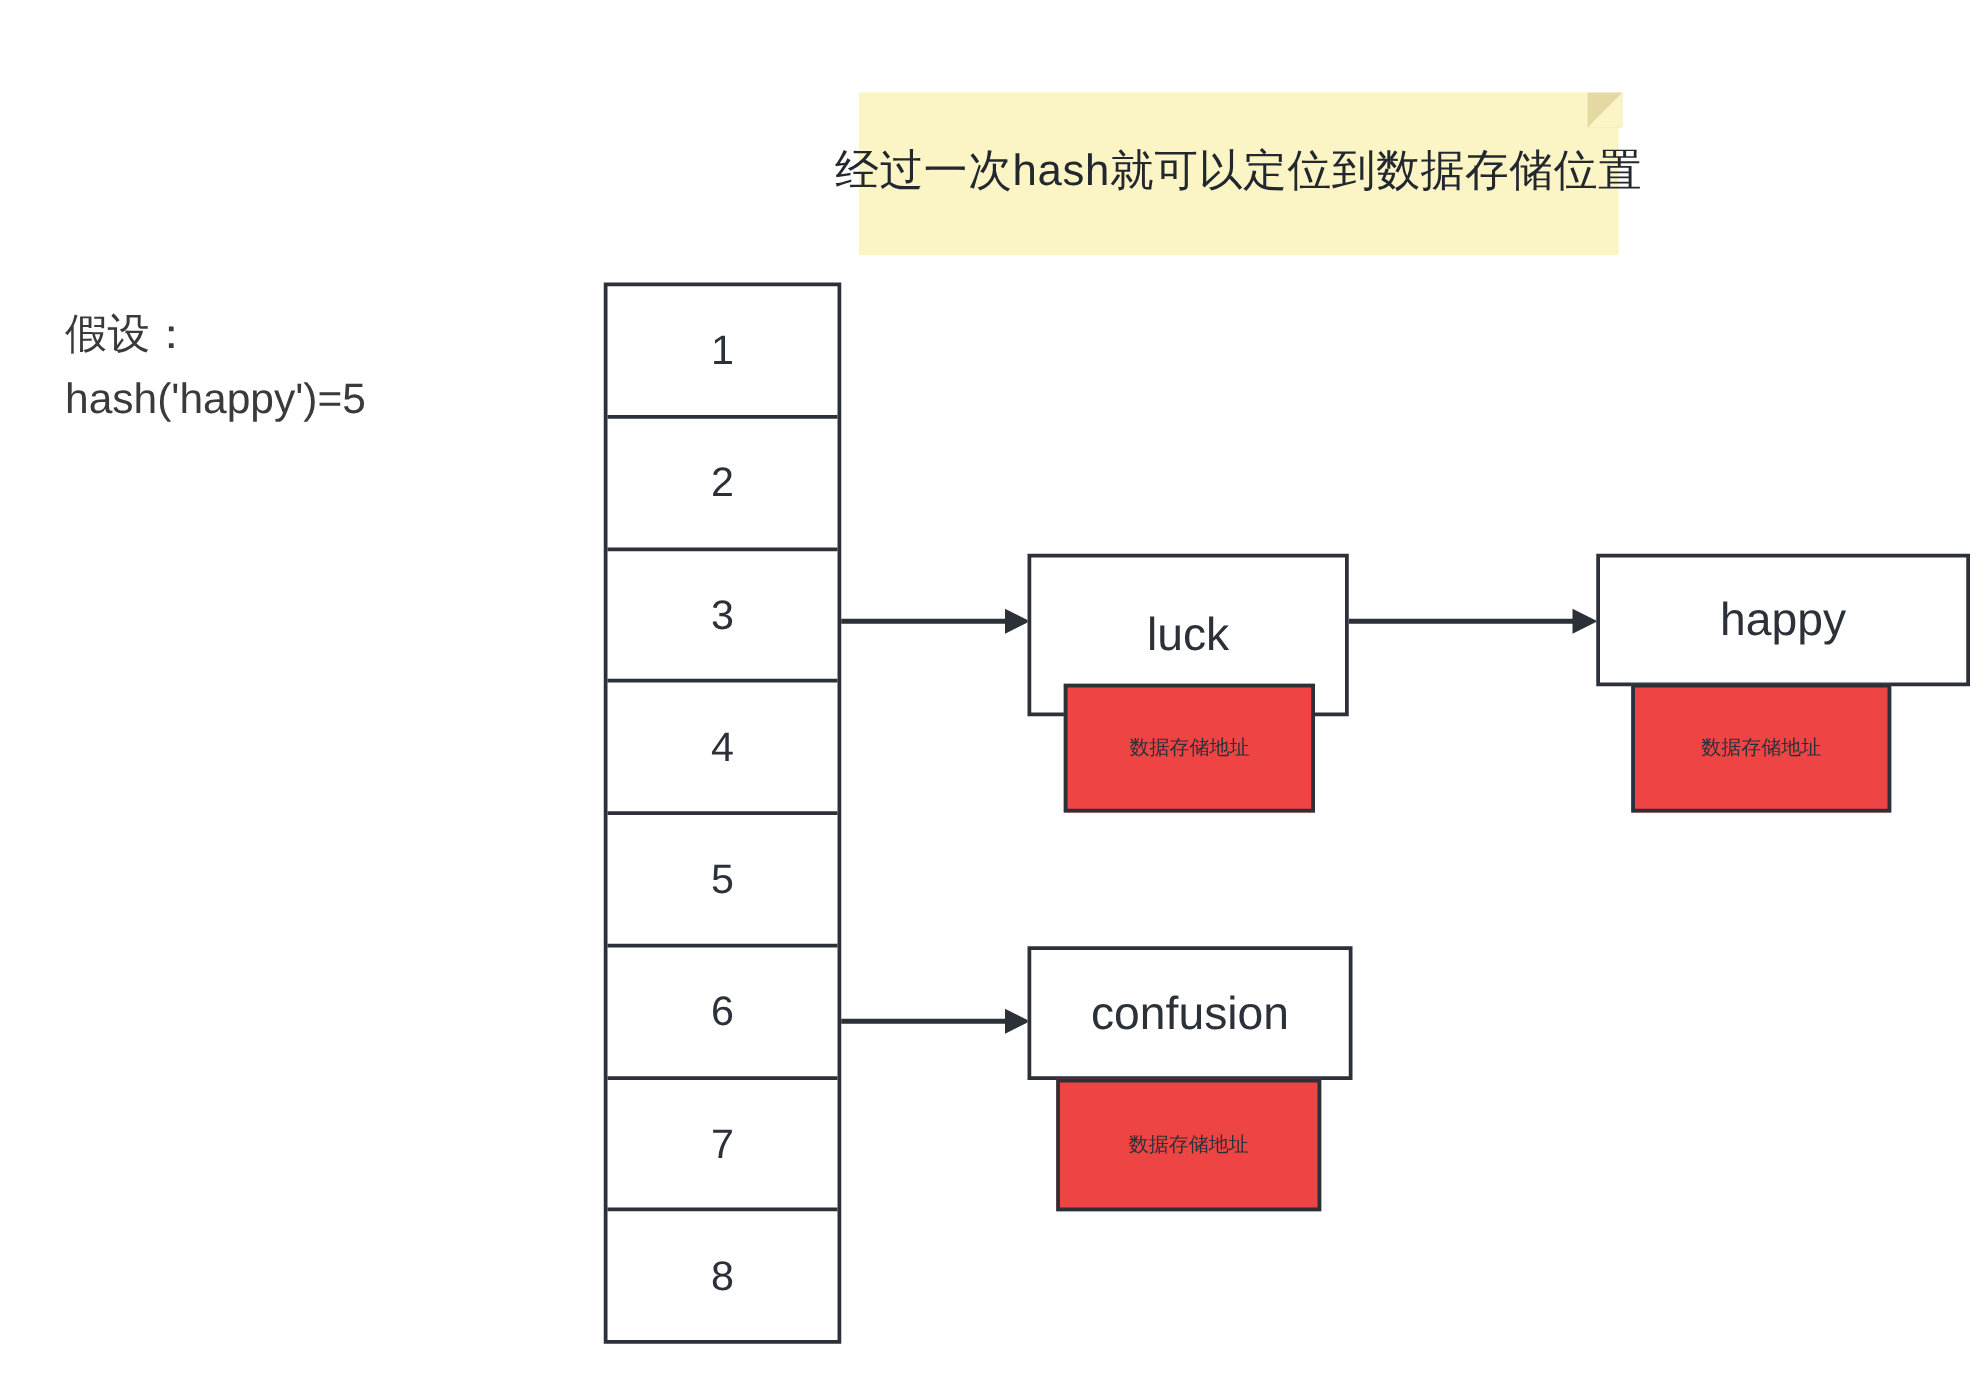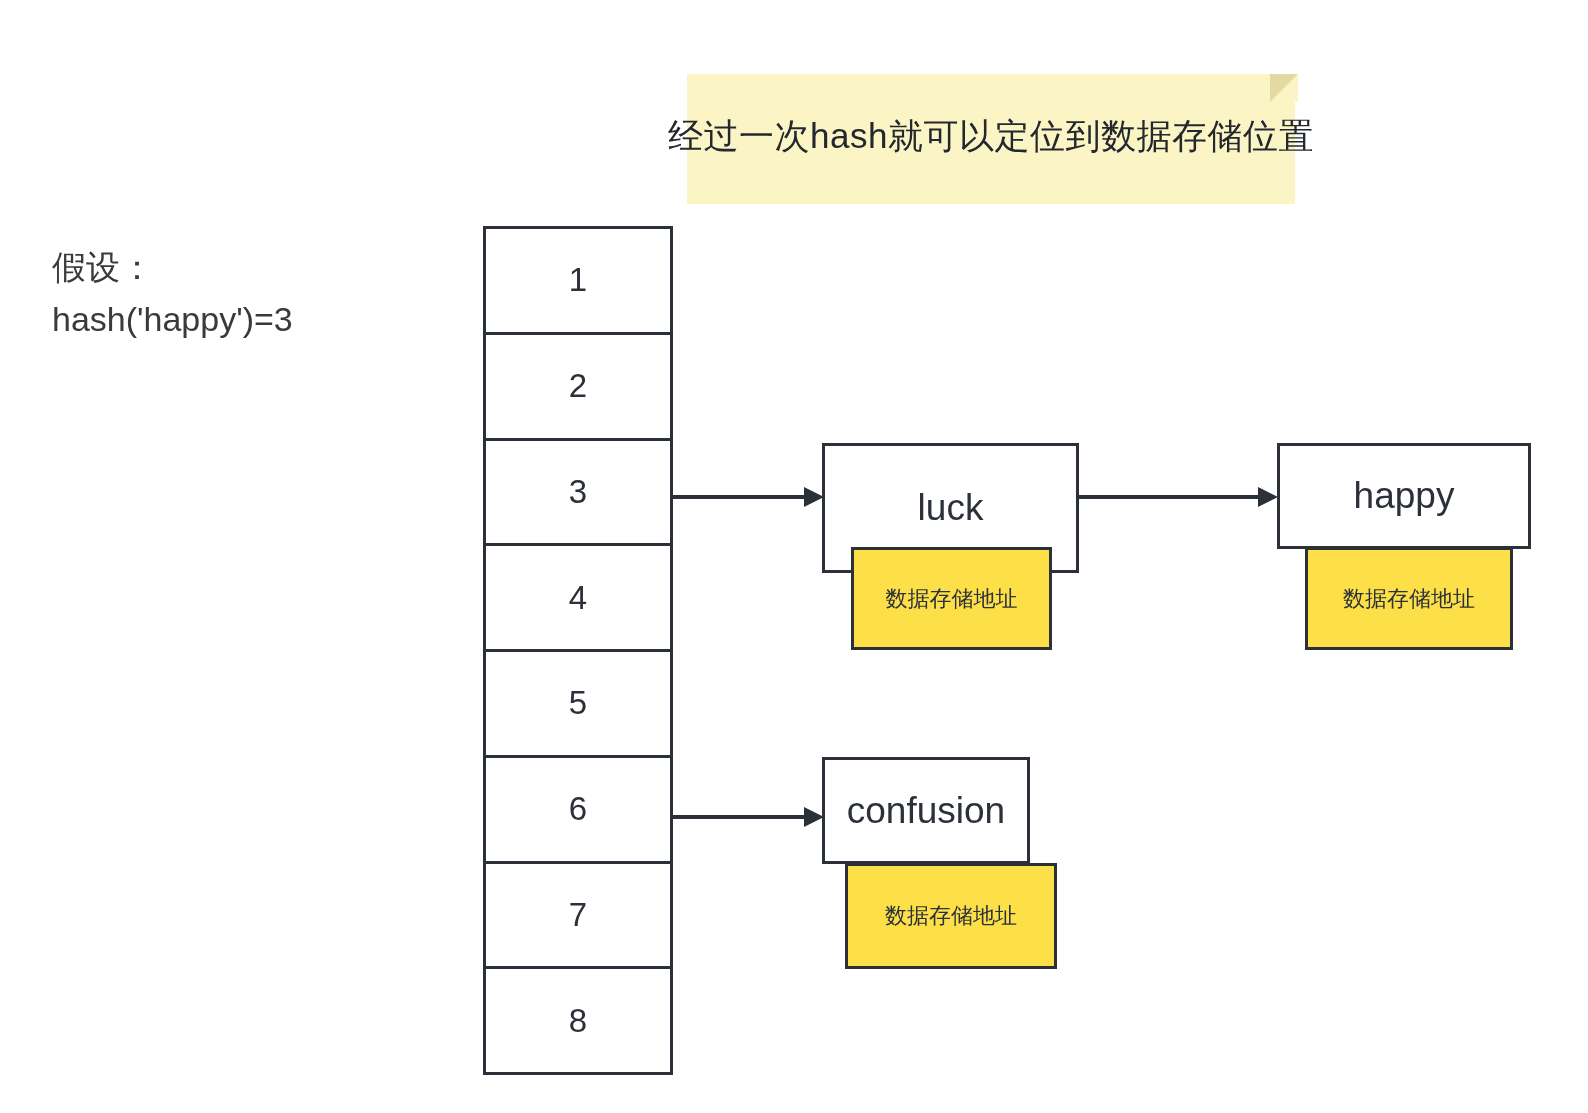--- a/index.html
+++ b/index.html
@@ -93,34 +93,34 @@
     border: 3px solid #2b3039;
     display: flex;
     align-items: center;
     justify-content: center;
     font-size: 37px;
     color: #2b3039;
   }
   .addr {
     position: absolute;
     box-sizing: border-box;
-    background: #fde047;
+    background: #ef4444;
     border: 3px solid #2b3039;
     display: flex;
     align-items: center;
     justify-content: center;
-    font-size: 22px;
+    font-size: 16px;
     color: #2b3039;
   }
 
   #entry-luck      { left: 822px;  top: 419px; width: 257px; height: 130px; }
   #addr-luck       { left: 851px;  top: 523px; width: 201px; height: 103px; }
-  #entry-happy     { left: 1277px; top: 419px; width: 254px; height: 106px; }
+  #entry-happy     { left: 1277px; top: 419px; width: 299px; height: 106px; }
   #addr-happy      { left: 1305px; top: 523px; width: 208px; height: 103px; }
-  #entry-confusion { left: 822px;  top: 733px; width: 208px; height: 107px; }
+  #entry-confusion { left: 822px;  top: 733px; width: 260px; height: 107px; }
   #addr-confusion  { left: 845px;  top: 839px; width: 212px; height: 106px; }
 
   
   .arrow { position: absolute; height: 24px; }
   .arrow .shaft {
     position: absolute;
     left: 0; top: 10px;
     height: 4px;
     background: #2b3039;
   }
@@ -149,21 +149,21 @@
 
 <div id="canvas">
 
   <div class="note">
     <span class="note-text">经过一次hash就可以定位到数据存储位置</span>
   </div>
   <div class="note-fold"></div>
 
   <div class="assume">
     <div>假设：</div>
-    <div>hash('happy')=3</div>
+    <div>hash('happy')=5</div>
   </div>
 
   <div class="table">
     <div class="cell">1</div>
     <div class="cell">2</div>
     <div class="cell">3</div>
     <div class="cell">4</div>
     <div class="cell">5</div>
     <div class="cell">6</div>
     <div class="cell">7</div>

